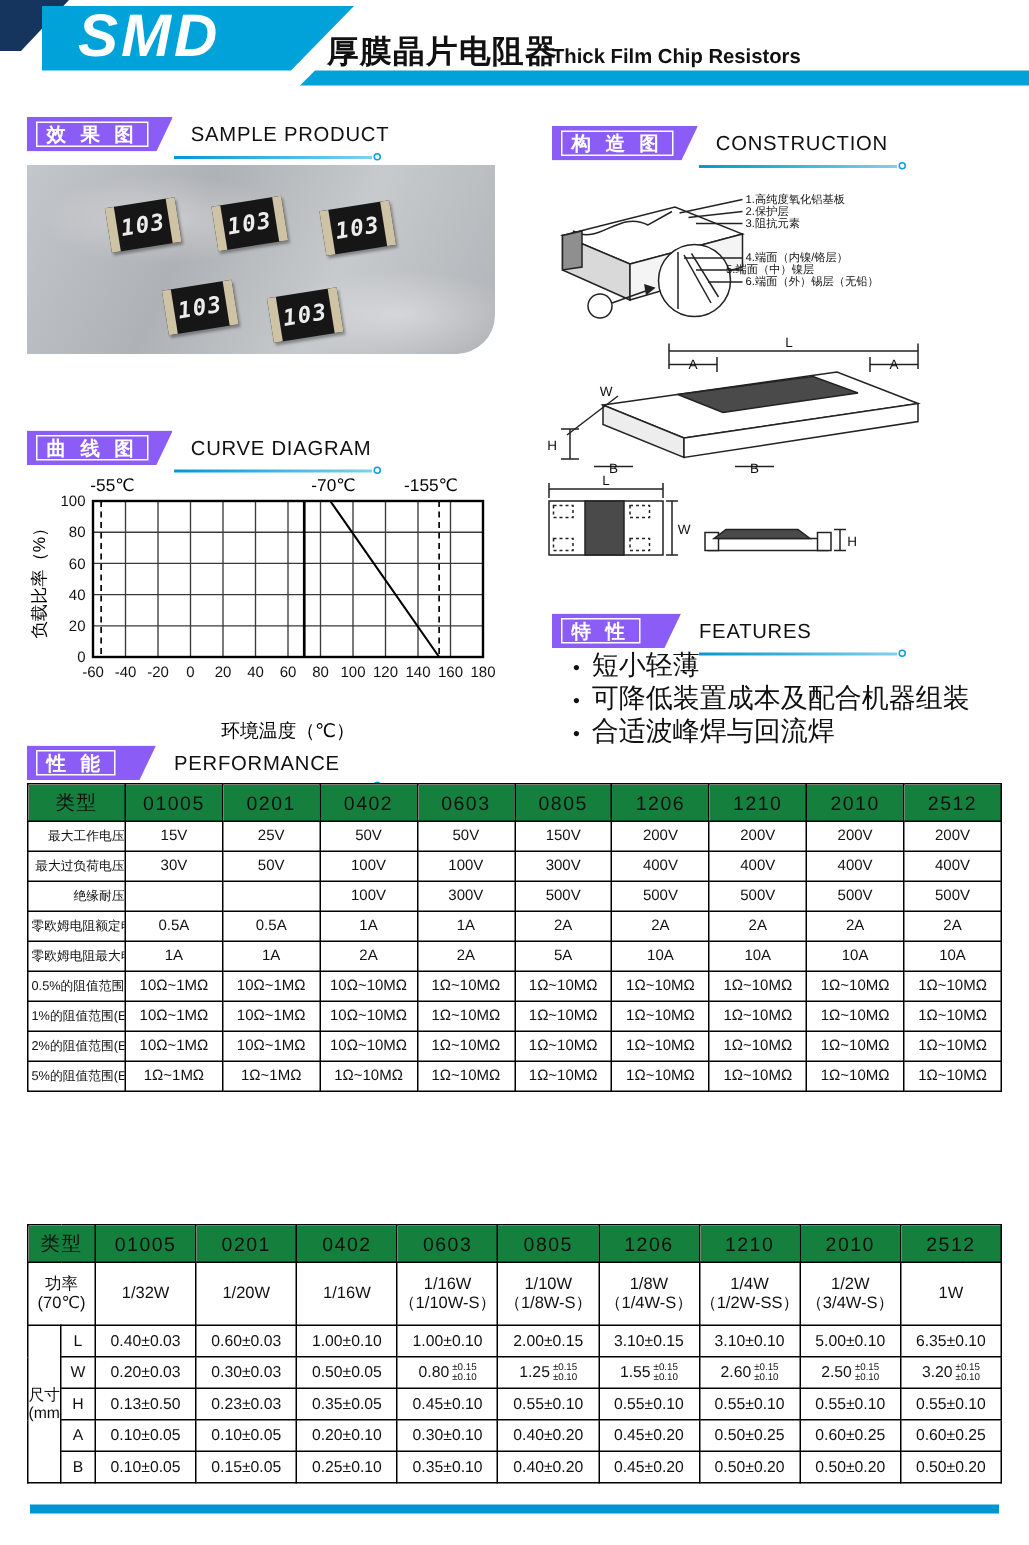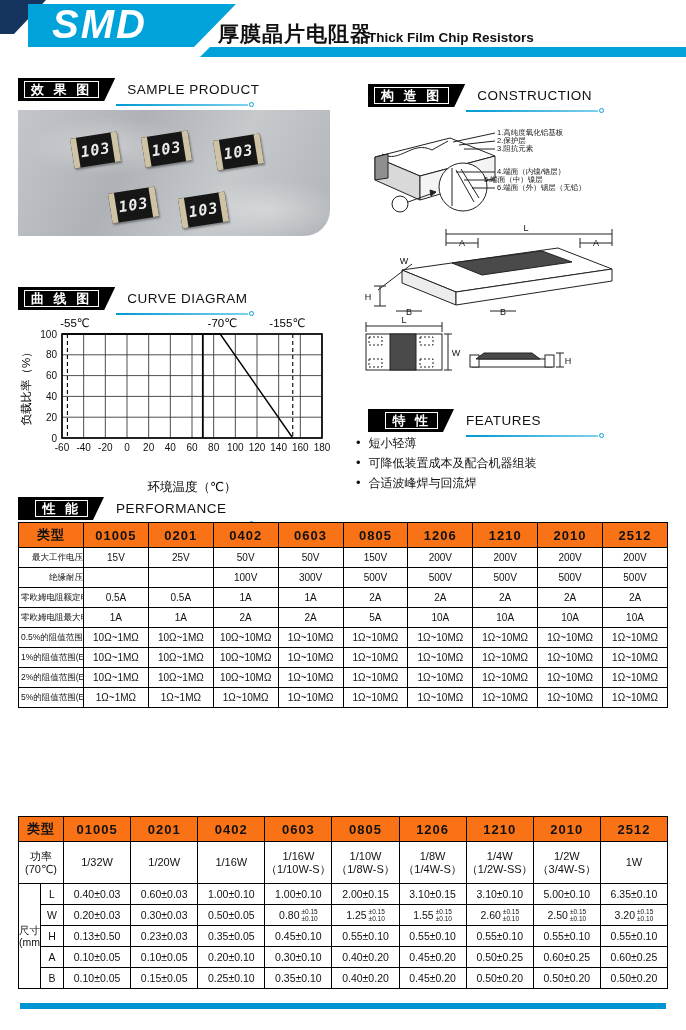--- a/index.html
+++ b/index.html
@@ -3,22 +3,22 @@
 <meta charset="utf-8">
 <style>
   *{margin:0;padding:0;box-sizing:border-box}
   html,body{background:#fff}
   body{font-family:"Liberation Sans","DejaVu Sans",sans-serif;color:#111}
   .page{position:relative;width:686px;height:1020px;background:#fff;overflow:hidden}
   .abs{position:absolute}
 
   
   .sec-head{position:absolute;height:24px;white-space:nowrap}
-  .sec-badge{display:inline-block;background:#000000;color:#fff;font-weight:bold;
-    font-size:13px;letter-spacing:3px;padding:3px 16px 3px 6px;min-width:86px;text-align:right;
+  .sec-badge{display:inline-block;background:#8b5cf6;color:#fff;font-weight:bold;
+    font-size:13px;letter-spacing:3px;padding:3px 16px 3px 6px;min-width:86px;text-align:left;
     clip-path:polygon(0 0,100% 0,calc(100% - 11px) 100%,0 100%);position:relative}
   .sec-badge .inner{display:inline-block;border:1px solid #fff;padding:0 6px;line-height:15px}
   .sec-en{font-size:13.5px;letter-spacing:.5px;color:#111;margin-left:12px;font-weight:500;vertical-align:middle}
   .sec-line{position:absolute;left:98px;bottom:-4px;height:2px;width:132px;
     background:linear-gradient(to right,#0099d2,#7fd0ee)}
   .sec-line .dot{position:absolute;right:-6px;top:-2px;width:5px;height:5px;border-radius:50%;
     border:1.5px solid #00a3d9;background:#fff}
 
   
   #hdr-cn{position:absolute;left:218px;top:20px;font-size:21px;font-weight:bold;letter-spacing:1px}
@@ -37,30 +37,30 @@
   .chip:before,.chip:after{content:"";position:absolute;top:0;bottom:0;width:6px;background:#cfc3a6}
   .chip:before{left:0}.chip:after{right:0}
   .chip span{color:#ececec;font-family:"DejaVu Sans Mono","Liberation Mono",monospace;
     font-weight:bold;font-style:italic;font-size:15px;letter-spacing:1px}
 
   
   #construction-svg{position:absolute;left:360px;top:112px}
   .callout{position:absolute;font-size:7.5px;white-space:nowrap;color:#111;line-height:8px}
 
   
-  .features{position:absolute;left:356px;top:436px;list-style:none;font-size:12px}
+  .features{position:absolute;left:382px;top:436px;list-style:none;font-size:18px}
   .features li{margin-bottom:6px;line-height:14px}
   .features li:before{content:"\2022";margin-right:8px;font-size:13px}
 
   
   table.grid{border-collapse:collapse;table-layout:fixed;width:650px;background:#fff;
     border:1.5px solid #000}
   table.grid th,table.grid td{border:1px solid #000;text-align:center;vertical-align:middle;
     font-size:10px;padding:0;height:20px;overflow:hidden}
-  table.grid th{background:#f97316;font-size:13px;font-weight:bold;height:25px;letter-spacing:1px}
+  table.grid th{background:#15803d;font-size:13px;font-weight:normal;height:25px;letter-spacing:1px}
   #perf-table{position:absolute;left:18px;top:522px}
   #perf-table td.rl{text-align:right;padding-left:2px;font-size:8.5px;white-space:nowrap}
   #rating-table{position:absolute;left:18px;top:816px}
   #rating-table tr.power td{height:42px;font-size:11px;white-space:pre-line;line-height:13px}
   #rating-table td.plabel,#rating-table td.dlabel{font-size:10.5px;white-space:pre-line;line-height:12px}
   #rating-table tr.dim td{height:21px;font-size:10.5px}
   #rating-table td.letter{font-size:11px}
   .tv{display:inline-block;vertical-align:middle}
   .tstack{display:inline-flex;flex-direction:column;font-size:6.5px;line-height:7px;
     margin-left:2px;vertical-align:middle;text-align:left}
@@ -318,20 +318,32 @@
           <td>25V</td>
           <td>50V</td>
           <td>50V</td>
           <td>150V</td>
           <td>200V</td>
           <td>200V</td>
           <td>200V</td>
           <td>200V</td>
         </tr>
         <tr>
+          <td class="rl">最大过负荷电压</td>
+          <td>30V</td>
+          <td>50V</td>
+          <td>100V</td>
+          <td>100V</td>
+          <td>300V</td>
+          <td>400V</td>
+          <td>400V</td>
+          <td>400V</td>
+          <td>400V</td>
+        </tr>
+        <tr>
           <td class="rl">绝缘耐压</td>
           <td></td>
           <td></td>
           <td>100V</td>
           <td>300V</td>
           <td>500V</td>
           <td>500V</td>
           <td>500V</td>
           <td>500V</td>
           <td>500V</td>

